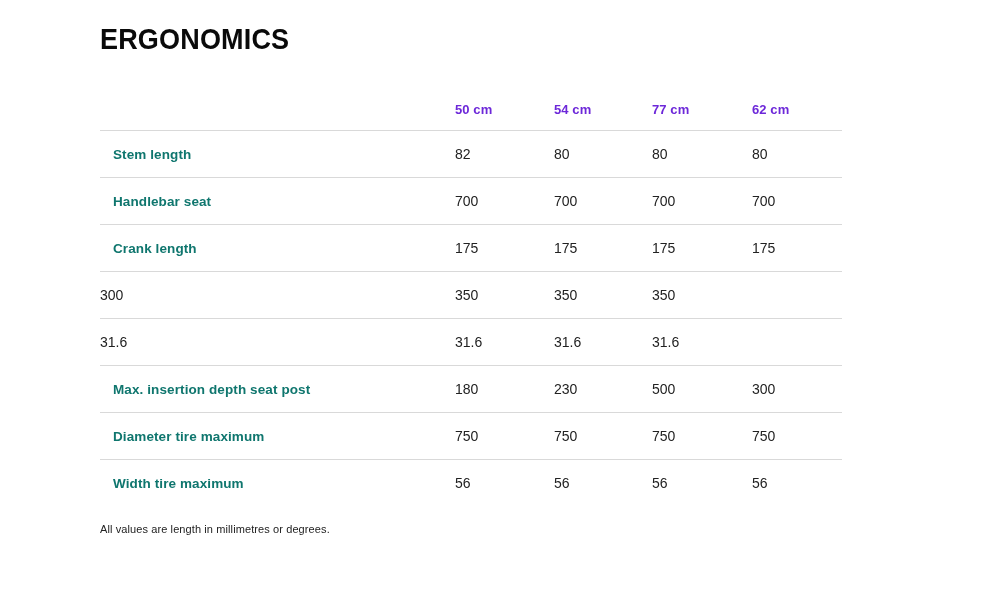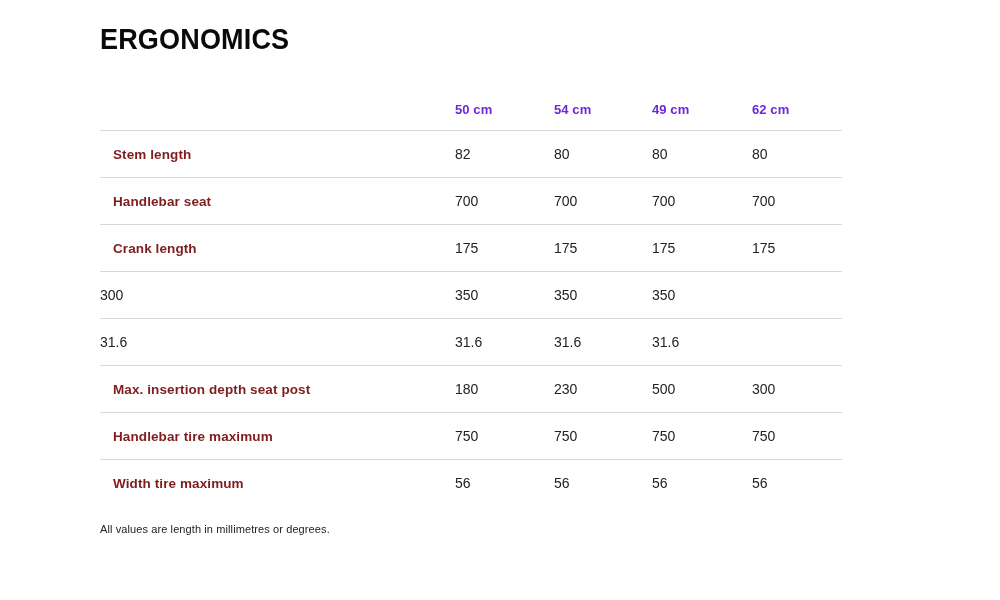--- a/index.html
+++ b/index.html
@@ -34,21 +34,21 @@
   .row.header { height: 41px; }
   .row.body {
     height: 47px;
     border-top: 1px solid #d9d9d9;
   }
   .cell { overflow: hidden; white-space: nowrap; }
   .cell.label {
     padding-left: 13px;
     font-size: 13.5px;
     font-weight: 700;
-    color: #7f1d1d;
+    color: #0f766e;
     letter-spacing: 0.1px;
   }
   .cell.colhead {
     font-size: 13px;
     font-weight: 700;
     color: #6d28d9;
     letter-spacing: 0.1px;
   }
   .cell.val {
     font-size: 14px;
@@ -69,21 +69,21 @@
 <div class="page">
 
   <h1 class="title">ERGONOMICS</h1>
 
   <div class="spec-table">
 
     <div class="row header">
       <div class="cell label"></div>
       <div class="cell colhead">50 cm</div>
       <div class="cell colhead">54 cm</div>
-      <div class="cell colhead">49 cm</div>
+      <div class="cell colhead">77 cm</div>
       <div class="cell colhead">62 cm</div>
     </div>
 
     <div class="row body">
       <div class="cell label">Stem length</div>
       <div class="cell val">82</div>
       <div class="cell val">80</div>
       <div class="cell val">80</div>
       <div class="cell val">80</div>
     </div>
@@ -120,21 +120,21 @@
 
     <div class="row body">
       <div class="cell label">Max. insertion depth seat post</div>
       <div class="cell val">180</div>
       <div class="cell val">230</div>
       <div class="cell val">500</div>
       <div class="cell val">300</div>
     </div>
 
     <div class="row body">
-      <div class="cell label">Handlebar tire maximum</div>
+      <div class="cell label">Diameter tire maximum</div>
       <div class="cell val">750</div>
       <div class="cell val">750</div>
       <div class="cell val">750</div>
       <div class="cell val">750</div>
     </div>
 
     <div class="row body">
       <div class="cell label">Width tire maximum</div>
       <div class="cell val">56</div>
       <div class="cell val">56</div>

